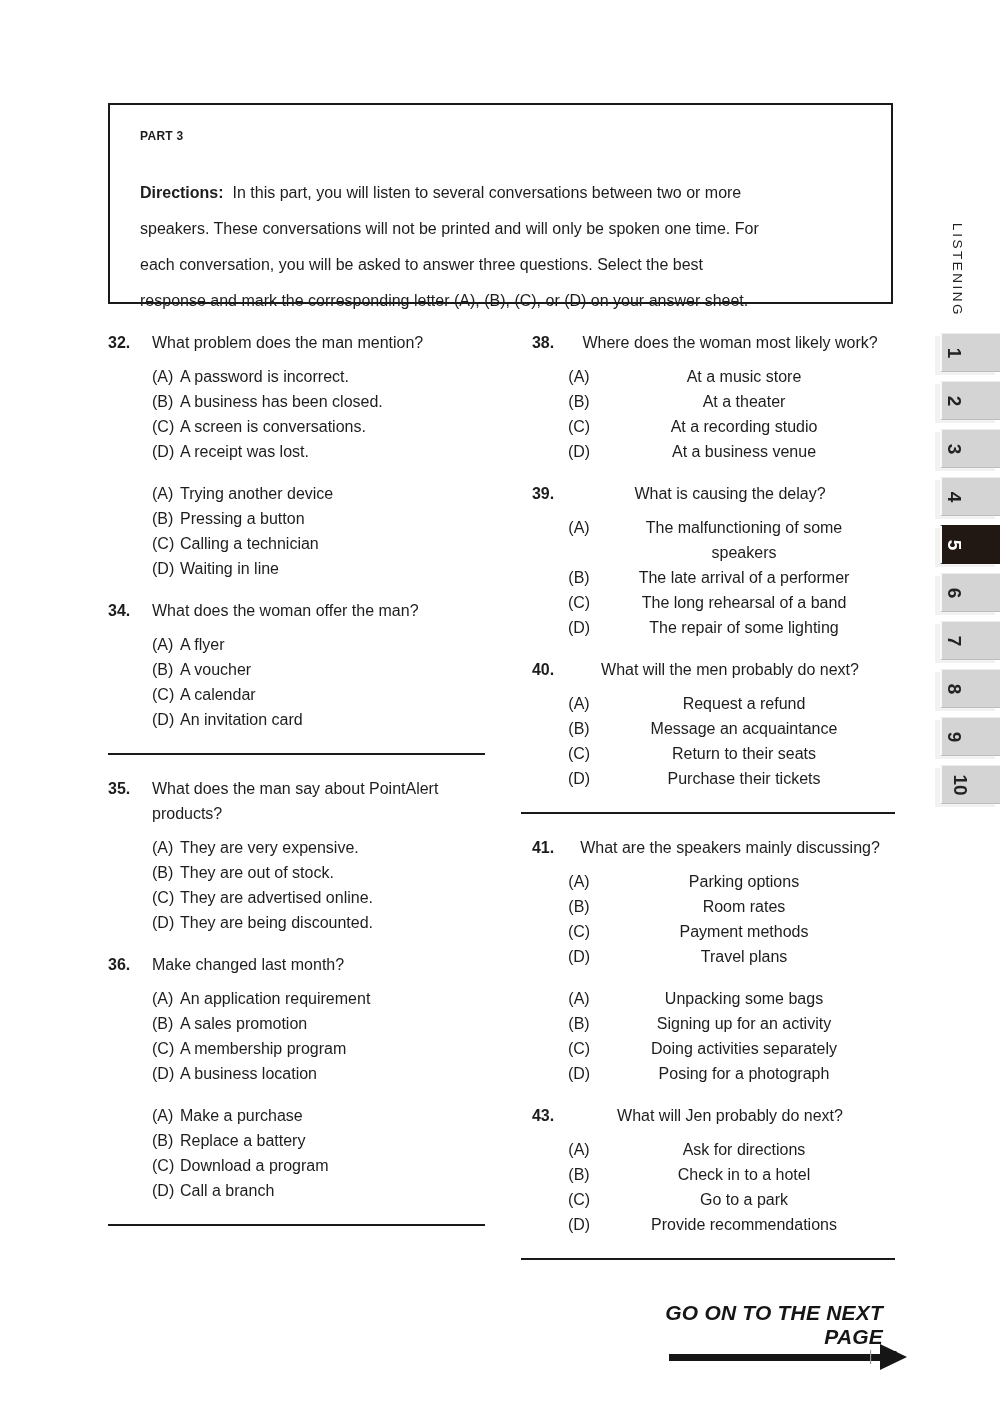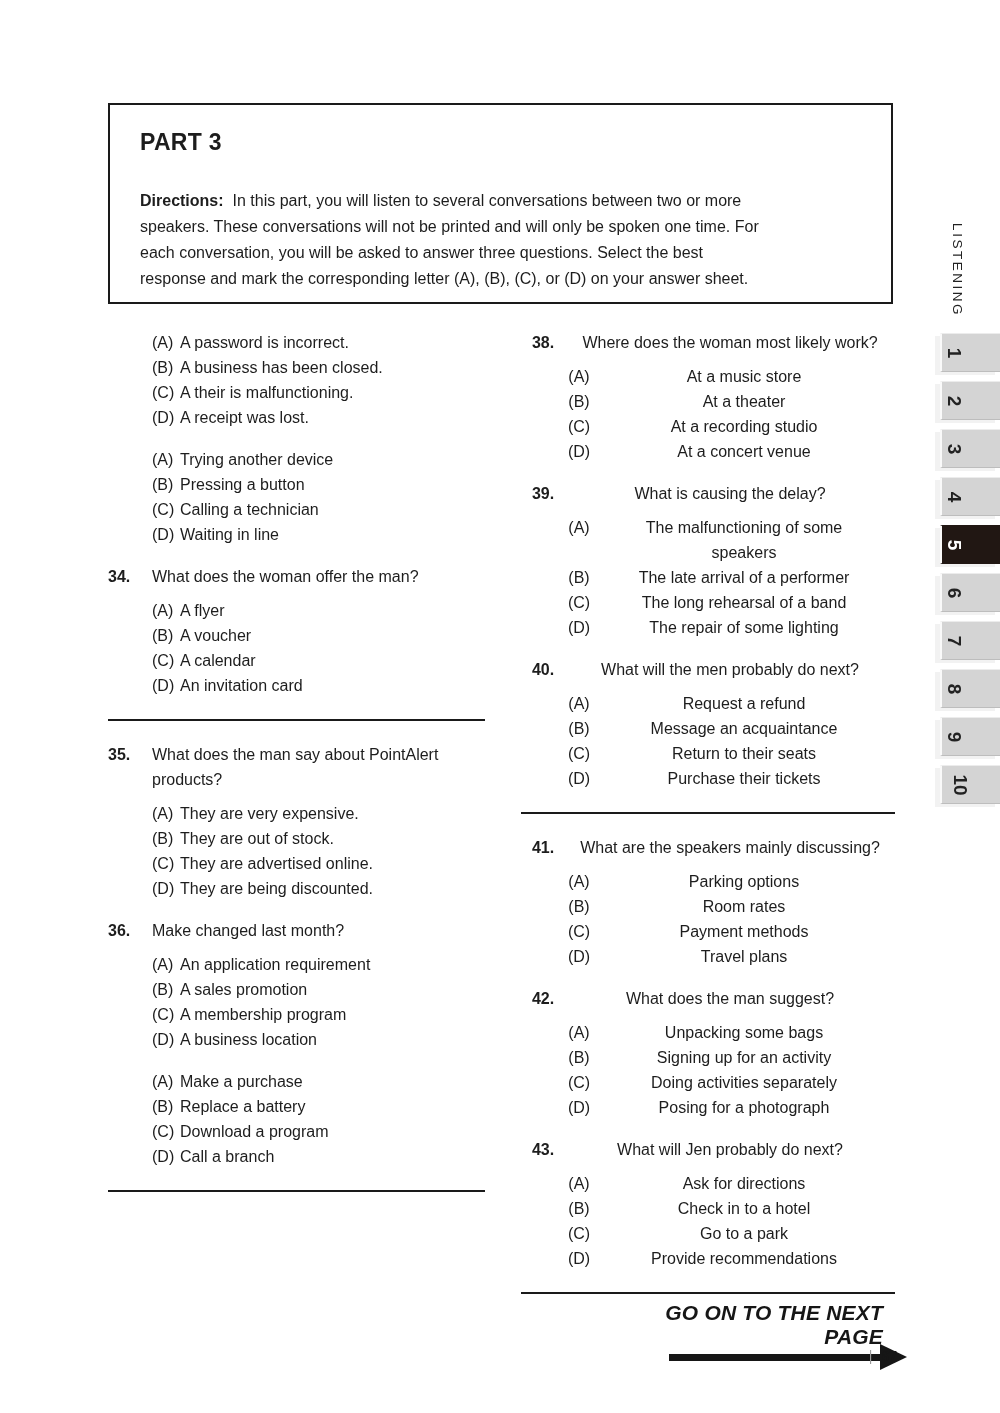--- a/index.html
+++ b/index.html
@@ -9,22 +9,22 @@
     background:#ffffff; overflow:hidden;
     font-family:"Liberation Sans", sans-serif; color:#1d1d1d;
     font-size:16px;
   }
   
   .directions-box {
     position:absolute; left:108px; top:103px; width:785px; height:201px;
     border:2px solid #1a1a1a; background:#fff;
     padding:24px 30px 0 30px;
   }
-  .part-title { font-weight:bold; font-size:23px; letter-spacing:0.3px; }
-  .directions { margin-top:32px; line-height:26px; width:722px; }
+  .part-title { font-weight:bold; font-size:12px; letter-spacing:0.3px; }
+  .directions { margin-top:32px; line-height:36px; width:722px; }
   .dir-label { font-weight:bold; margin-right:9px; }
   .dir-text { white-space:pre-line; }
 
   
   .col { position:absolute; top:330px; }
   .col-left  { left:108px; width:377px; }
   .col-right { left:521px; width:374px;text-align:center; }
 
   .question { margin-bottom:17px; }
   .q-head { display:flex; line-height:25px; margin-bottom:9px; }
@@ -80,32 +80,36 @@
   <div class="directions-box">
     <div class="part-title">PART 3</div>
     <p class="directions"><b class="dir-label">Directions:</b><span class="dir-text">In this part, you will listen to several conversations between two or more
 speakers. These conversations will not be printed and will only be spoken one time. For
 each conversation, you will be asked to answer three questions. Select the best
 response and mark the corresponding letter (A), (B), (C), or (D) on your answer sheet.</span></p>
   </div>
 
   <div class="col col-left" id="col-left">
       <div class="question">
+        <div class="q-head">
+          <span class="q-num">32.</span>
+          <span class="q-text">What problem does the man mention?</span>
+        </div>
         <div class="options">
           <div class="option">
             <span class="opt-letter">(A)</span>
             <span class="opt-text">A password is incorrect.</span>
           </div>
           <div class="option">
             <span class="opt-letter">(B)</span>
             <span class="opt-text">A business has been closed.</span>
           </div>
           <div class="option">
             <span class="opt-letter">(C)</span>
-            <span class="opt-text">A their is malfunctioning.</span>
+            <span class="opt-text">A screen is conversations.</span>
           </div>
           <div class="option">
             <span class="opt-letter">(D)</span>
             <span class="opt-text">A receipt was lost.</span>
           </div>
         </div>
       </div>
       <div class="question">
         <div class="options">
           <div class="option">
@@ -236,21 +240,21 @@
           <div class="option">
             <span class="opt-letter">(B)</span>
             <span class="opt-text">At a theater</span>
           </div>
           <div class="option">
             <span class="opt-letter">(C)</span>
             <span class="opt-text">At a recording studio</span>
           </div>
           <div class="option">
             <span class="opt-letter">(D)</span>
-            <span class="opt-text">At a concert venue</span>
+            <span class="opt-text">At a business venue</span>
           </div>
         </div>
       </div>
       <div class="question">
         <div class="q-head">
           <span class="q-num">39.</span>
           <span class="q-text">What is causing the delay?</span>
         </div>
         <div class="options">
           <div class="option">
@@ -315,24 +319,20 @@
             <span class="opt-letter">(C)</span>
             <span class="opt-text">Payment methods</span>
           </div>
           <div class="option">
             <span class="opt-letter">(D)</span>
             <span class="opt-text">Travel plans</span>
           </div>
         </div>
       </div>
       <div class="question">
-        <div class="q-head">
-          <span class="q-num">42.</span>
-          <span class="q-text">What does the man suggest?</span>
-        </div>
         <div class="options">
           <div class="option">
             <span class="opt-letter">(A)</span>
             <span class="opt-text">Unpacking some bags</span>
           </div>
           <div class="option">
             <span class="opt-letter">(B)</span>
             <span class="opt-text">Signing up for an activity</span>
           </div>
           <div class="option">

